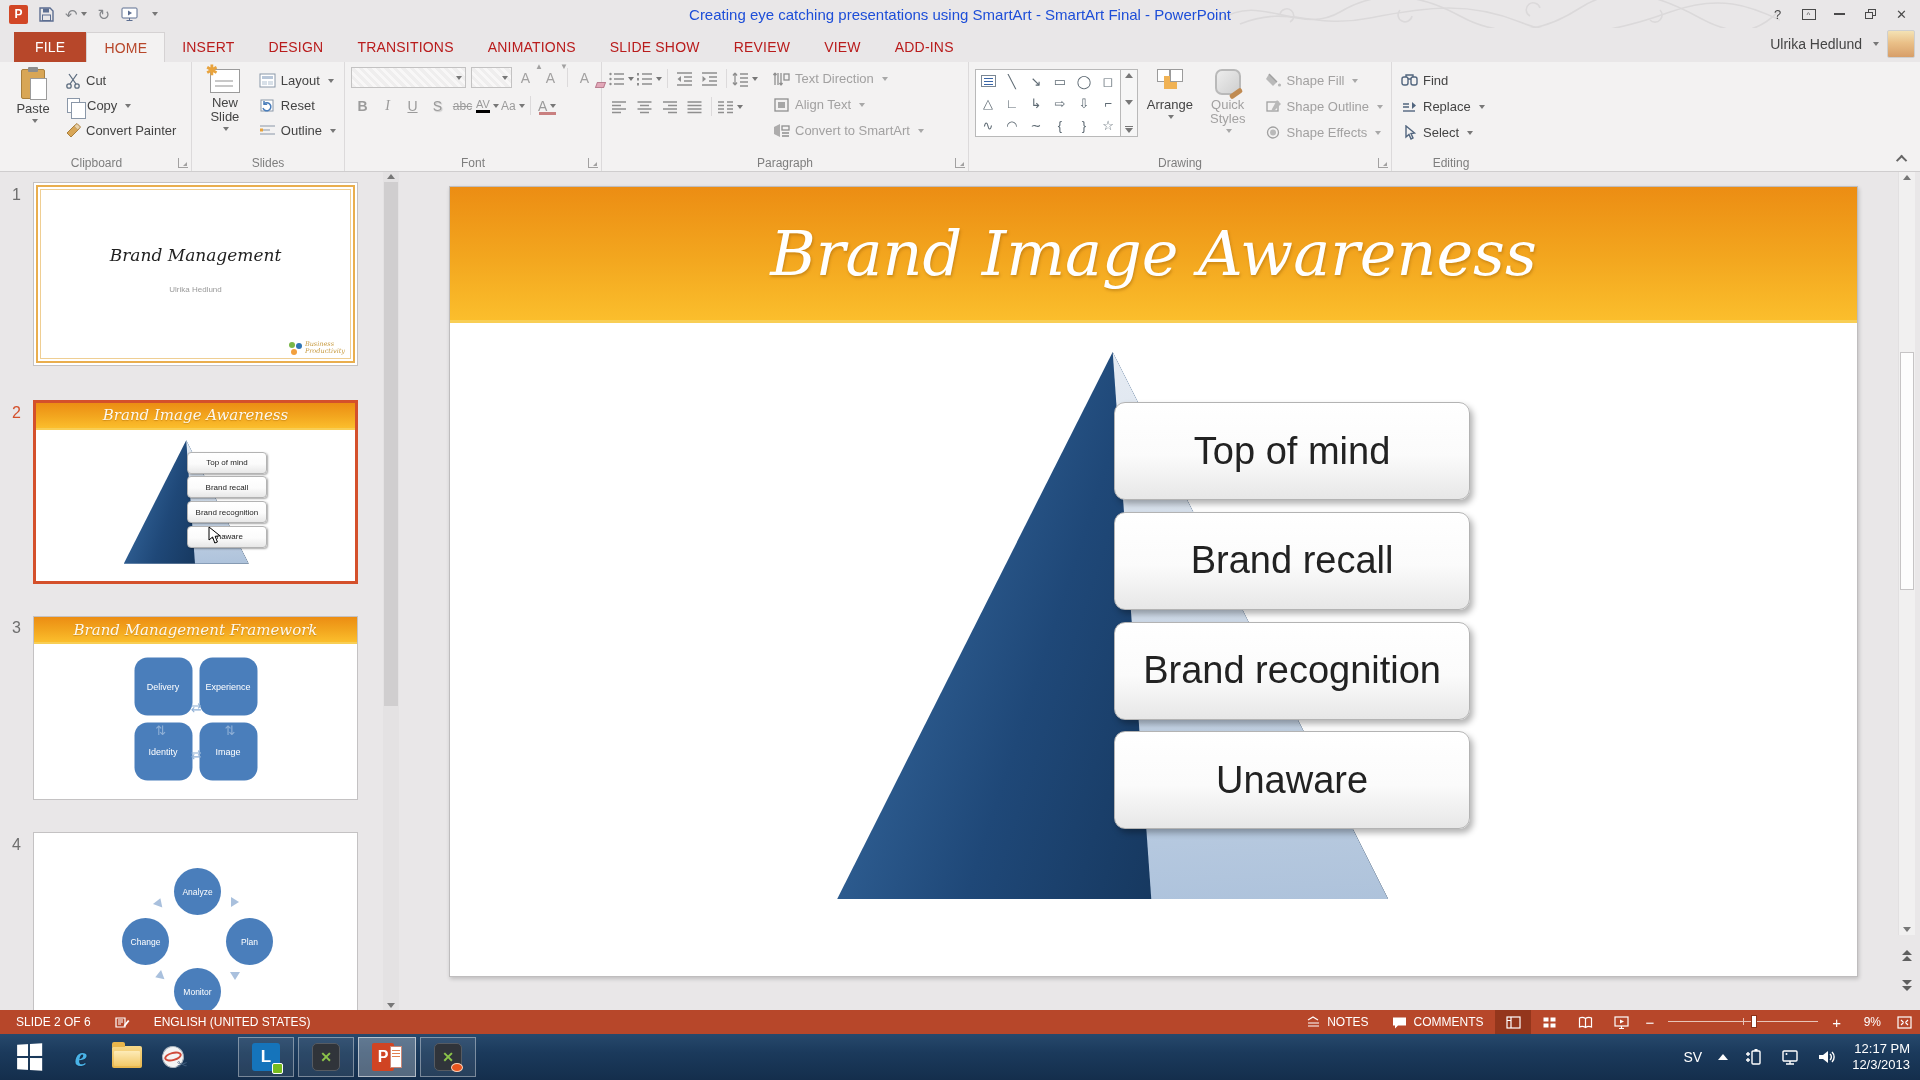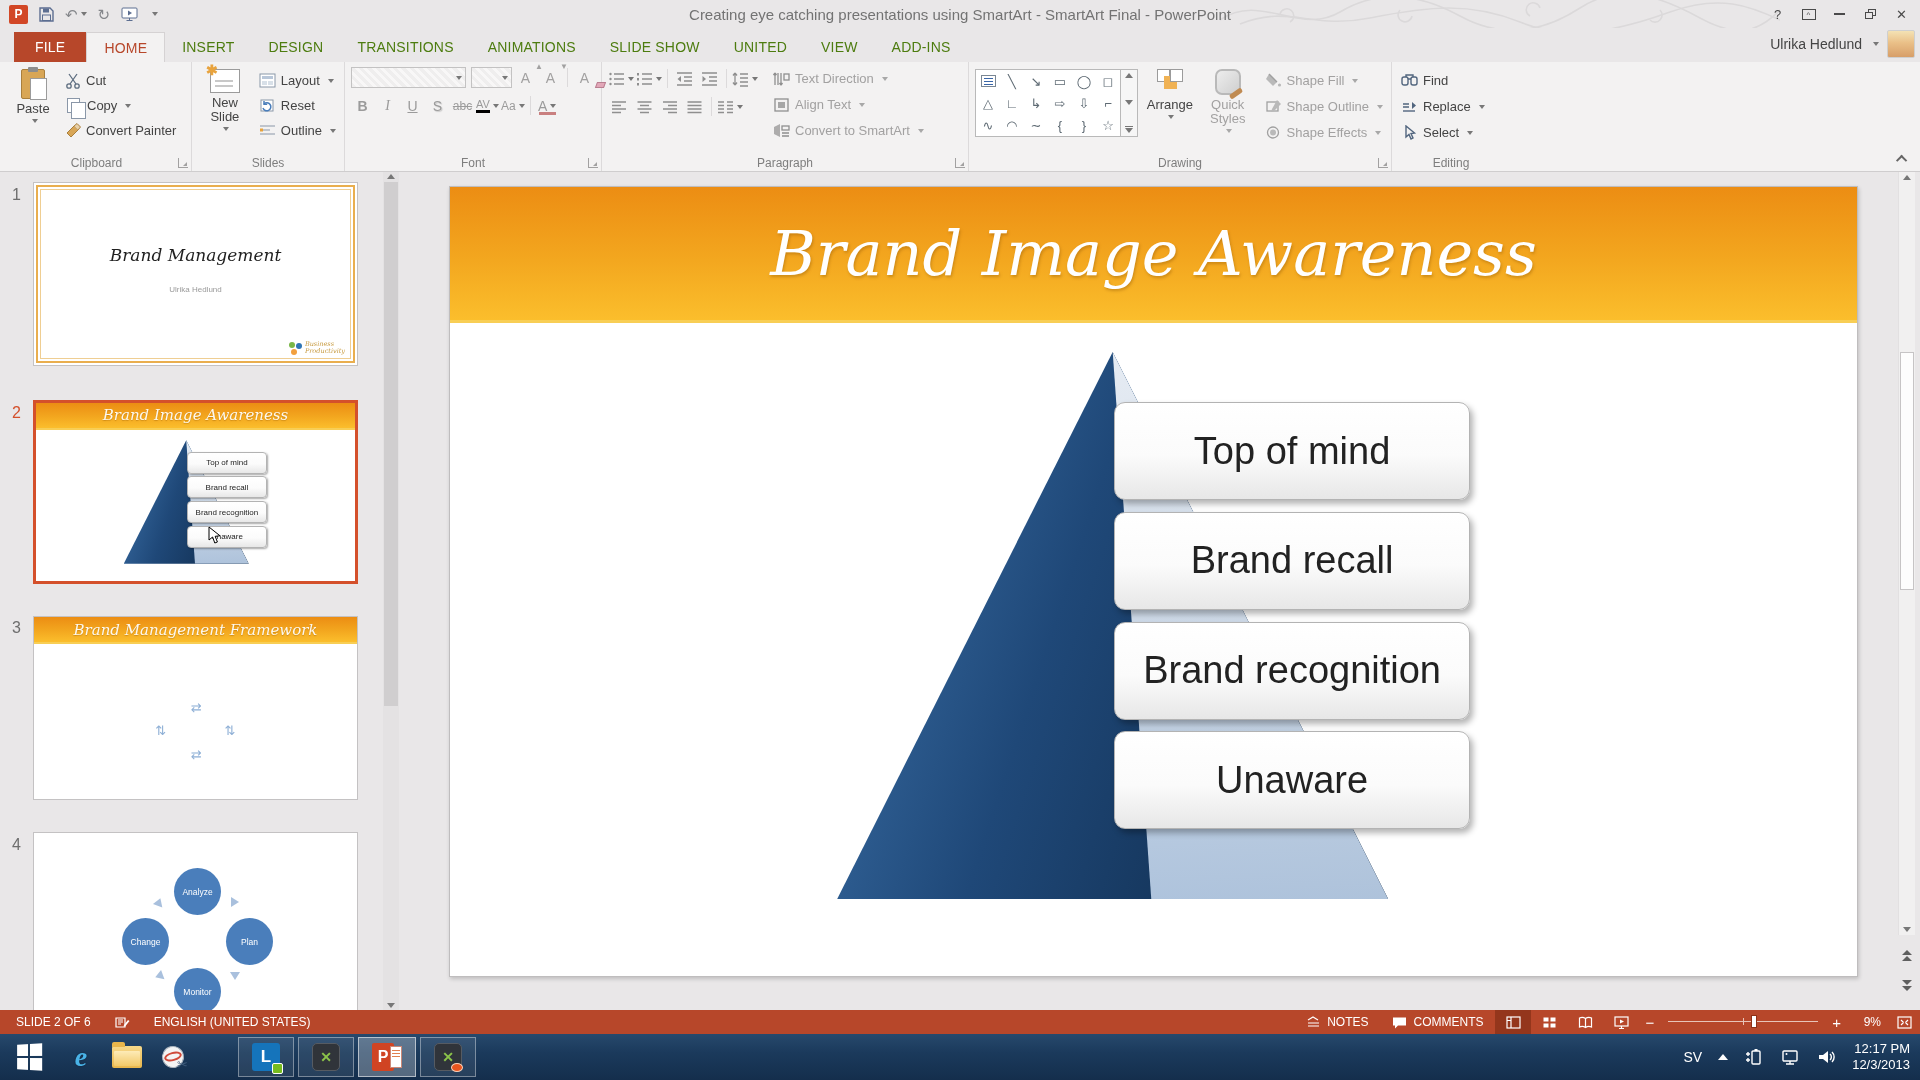--- a/index.html
+++ b/index.html
@@ -11,32 +11,32 @@
 .dd{display:inline-block;width:0;height:0;border-left:3px solid transparent;border-right:3px solid transparent;border-top:4px solid #777;margin-left:3px;vertical-align:middle}
 .tri-up{width:0;height:0;border-left:4px solid transparent;border-right:4px solid transparent;border-bottom:5px solid #777}
 .tri-dn{width:0;height:0;border-left:4px solid transparent;border-right:4px solid transparent;border-top:5px solid #777}
 
 
 .titlebar{position:relative;height:28px;background:#E9E7E8;display:flex;align-items:center;z-index:5}
 .flourish{position:absolute;right:140px;top:0;width:560px;height:28px;opacity:.85;pointer-events:none}
 .qat{display:flex;align-items:center;gap:11px;padding-left:9px;position:relative;z-index:2}
 .ppticon{width:19px;height:19px;background:#D24726;border-radius:2px;color:#fff;font-weight:bold;font-size:12px;display:flex;align-items:center;justify-content:center}
 .qbtn{color:#85878B;font-size:15px;line-height:1;display:flex;align-items:center}
-.title-text{position:absolute;left:0;right:0;text-align:center;font-size:15px;color:#737373;z-index:1}
+.title-text{position:absolute;left:0;right:0;text-align:center;font-size:15px;color:#1d4ed8;z-index:1}
 .winbtns{margin-left:auto;display:flex;align-items:center;gap:2px;padding-right:4px;position:relative;z-index:2}
 .winbtn{min-width:29px;height:22px;display:flex;align-items:center;justify-content:center;font-size:13px;color:#4A4A4A}
 .ic-restore{position:relative;width:11px;height:10px}
 .ic-restore i{position:absolute;border:1px solid #4A4A4A;width:8px;height:7px;background:#E9E7E8}
 .ic-restore i:nth-child(1){right:0;top:0}.ic-restore i:nth-child(2){left:0;bottom:0}
 .ic-min{width:11px;height:0;border-top:2px solid #4A4A4A}
 .ic-ribbonopt{width:14px;height:11px;border:1px solid #4A4A4A;display:flex;align-items:flex-start;justify-content:center;font-size:8px;color:#4A4A4A;line-height:9px}
 
 
 .tabrow{height:34px;background:#E9E7E8;display:flex;align-items:flex-end;position:relative;z-index:4}
-.tab{height:30px;padding:0 17px;display:flex;align-items:center;font-size:14px;color:#4d7c0f;letter-spacing:.2px;white-space:nowrap}
+.tab{height:30px;padding:0 17px;display:flex;align-items:center;font-size:14px;color:#b91c1c;letter-spacing:.2px;white-space:nowrap}
 .tab-file{background:#B7472A;color:#fff;margin-left:14px;padding:0 21px}
 .tab.active{background:#F3F2F2;color:#B7472A;border:1px solid #D5D2D3;border-bottom:none}
 .user-chip{position:absolute;right:5px;top:2px;display:flex;align-items:center;gap:8px;font-size:14px;color:#444}
 .avatar{width:28px;height:28px;border-radius:2px;background:linear-gradient(180deg,#F4E2B4 0%,#EAC088 45%,#D79E68 100%);border:1px solid #CFCFCF}
 
 
 .ribbon{position:relative;height:110px;background:#F3F2F2;border-bottom:1px solid #CFCDCE;display:flex;align-items:stretch;padding-left:2px;z-index:3}
 .rgroup{position:relative;border-right:1px solid #DCDADB;padding:4px 5px 17px 6px;display:flex;gap:4px}
 .glabel{position:absolute;bottom:1px;left:0;right:0;text-align:center;font-size:12px;color:#7E7E7E}
 .launcher{position:absolute;bottom:3px;right:3px;width:10px;height:10px;border-left:1px solid #8E8E8E;border-bottom:1px solid #8E8E8E;opacity:.8}
@@ -270,21 +270,21 @@
   </div>
 
   <div class="tabrow">
     <div class="tab tab-file">FILE</div>
     <div class="tab active">HOME</div>
     <div class="tab">INSERT</div>
     <div class="tab">DESIGN</div>
     <div class="tab">TRANSITIONS</div>
     <div class="tab">ANIMATIONS</div>
     <div class="tab">SLIDE SHOW</div>
-    <div class="tab">UNITED</div>
+    <div class="tab">REVIEW</div>
     <div class="tab">VIEW</div>
     <div class="tab">ADD-INS</div>
     <div class="user-chip">
       <span>Ulrika Hedlund</span>
         <i class="dd"></i>
       <span class="avatar"></span>
     </div>
   </div>
 
   <div class="ribbon">
@@ -666,20 +666,26 @@
         <svg class="cursor-arrow" style="left:54%;top:69%" width="13" height="19" viewBox="0 0 13 19">
           <path d="M1 1 L1 14 L4.6 11 L6.8 17 L9.4 16 L7.2 10.3 L12 9.8 z" fill="#fff" stroke="#000" stroke-width="1"></path>
         </svg>
       </div>
 
       <span class="slidenum" style="top:447px">3</span>
       <div class="thumb" style="top:444px">
         <div class="band">
             <span class="scriptw">Brand Management Framework</span>
           </div>
+        <div class="matrix">
+          <div class="mcell">Delivery</div>
+          <div class="mcell">Experience</div>
+          <div class="mcell">Identity</div>
+          <div class="mcell">Image</div>
+        </div>
         <span class="marrow" style="left:48.5%;top:46%">⇄</span>
         <span class="marrow" style="left:48.5%;top:72%">⇄</span>
         <span class="marrow" style="left:37.5%;top:59%">⇅</span>
         <span class="marrow" style="left:59%;top:59%">⇅</span>
       </div>
 
       <span class="slidenum" style="top:664px">4</span>
       <div class="thumb" style="top:660px">
         <div class="cycle">
           <div class="ccirc" style="left:140px;top:8px">Analyze</div>

